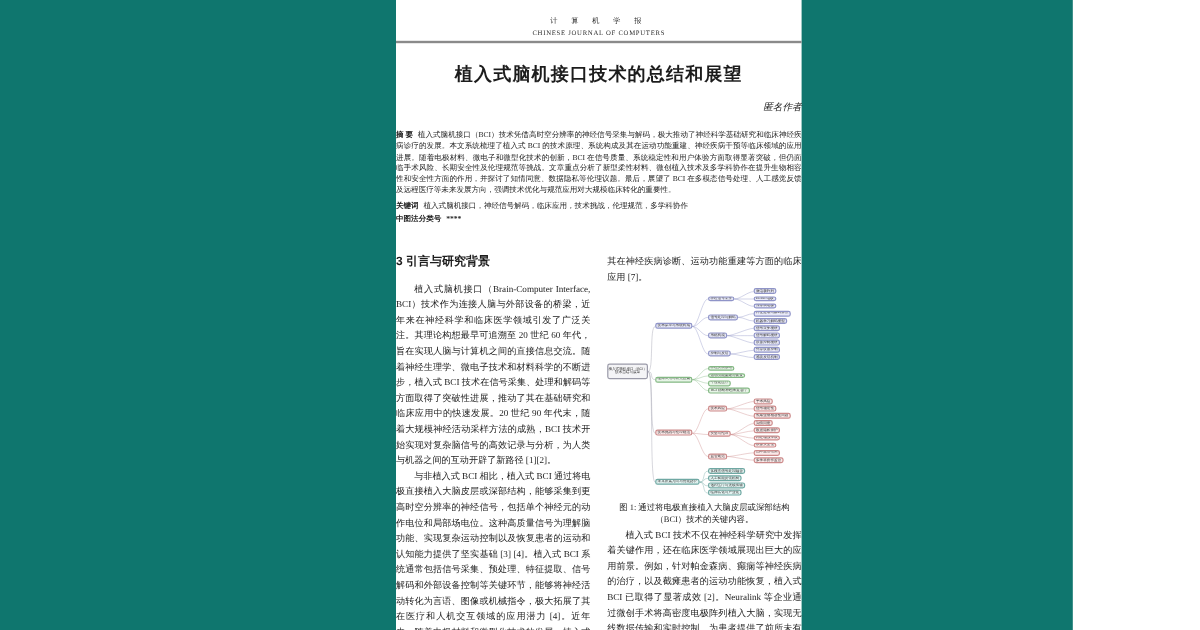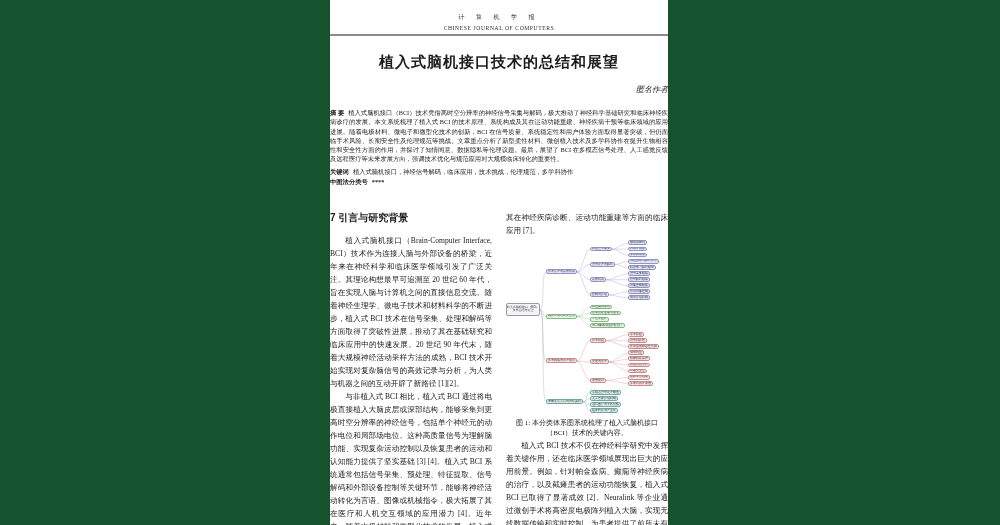--- a/index.html
+++ b/index.html
@@ -1,16 +1,16 @@
 <!DOCTYPE html>
 <html><head>
 <meta charset="utf-8">
 <style>
   html,body{margin:0;padding:0;background:#ffffff;}
-  #canvas{position:relative;width:1000px;height:525px;background:#14532d;overflow:hidden;
+  #canvas{position:relative;width:894px;height:525px;background:#0f766e;overflow:hidden;
           font-family:"Liberation Serif","DejaVu Serif",serif;color:#1c1c1c;}
   .page{position:absolute;left:330px;top:0;width:338px;height:525px;background:#fff;}
   .j-cn{margin-top:13px;text-align:center;font-size:6px;letter-spacing:5px;color:#2b2b2b;}
   .j-en{margin-top:3px;text-align:center;font-size:5.6px;letter-spacing:0.6px;color:#2b2b2b;}
   .rule{margin-top:3px;height:2px;background:#8a8a8a;}
   .title{margin-top:17px;text-align:center;font-size:15px;font-weight:bold;letter-spacing:1px;}
   .author{margin-top:12px;text-align:right;font-size:8px;font-style:italic;color:#222;}
   .abs{margin-top:13px;font-size:6.3px;line-height:9.3px;text-align:justify;}
   .abs b,.kw b,.clc b{margin-right:4px;}
   .kw{margin-top:3px;font-size:6.3px;line-height:9px;}
@@ -42,21 +42,21 @@
     <div class="author">匿名作者</div>
 
     <div class="abs"><b>摘 要</b><span>植入式脑机接口（BCI）技术凭借高时空分辨率的神经信号采集与解码，极大推动了神经科学基础研究和临床神经疾病诊疗的发展。本文系统梳理了植入式 BCI 的技术原理、系统构成及其在运动功能重建、神经疾病干预等临床领域的应用进展。随着电极材料、微电子和微型化技术的创新，BCI 在信号质量、系统稳定性和用户体验方面取得显著突破，但仍面临手术风险、长期安全性及伦理规范等挑战。文章重点分析了新型柔性材料、微创植入技术及多学科协作在提升生物相容性和安全性方面的作用，并探讨了知情同意、数据隐私等伦理议题。最后，展望了 BCI 在多模态信号处理、人工感觉反馈及远程医疗等未来发展方向，强调技术优化与规范应用对大规模临床转化的重要性。</span></div>
 
     <div class="kw"><b>关键词</b><span>植入式脑机接口，神经信号解码，临床应用，技术挑战，伦理规范，多学科协作</span></div>
 
     <div class="clc"><b>中图法分类号</b><span>****</span></div>
 
     <div class="cols">
       <div class="col">
-        <h2 class="sec-h">7  引言与研究背景</h2>
+        <h2 class="sec-h">3  引言与研究背景</h2>
         <p class="body-p ind">植入式脑机接口（Brain-Computer Interface, BCI）技术作为连接人脑与外部设备的桥梁，近年来在神经科学和临床医学领域引发了广泛关注。其理论构想最早可追溯至 20 世纪 60 年代，旨在实现人脑与计算机之间的直接信息交流。随着神经生理学、微电子技术和材料科学的不断进步，植入式 BCI 技术在信号采集、处理和解码等方面取得了突破性进展，推动了其在基础研究和临床应用中的快速发展。20 世纪 90 年代末，随着大规模神经活动采样方法的成熟，BCI 技术开始实现对复杂脑信号的高效记录与分析，为人类与机器之间的互动开辟了新路径 [1][2]。</p>
         <p class="body-p ind">与非植入式 BCI 相比，植入式 BCI 通过将电极直接植入大脑皮层或深部结构，能够采集到更高时空分辨率的神经信号，包括单个神经元的动作电位和局部场电位。这种高质量信号为理解脑功能、实现复杂运动控制以及恢复患者的运动和认知能力提供了坚实基础 [3] [4]。植入式 BCI 系统通常包括信号采集、预处理、特征提取、信号解码和外部设备控制等关键环节，能够将神经活动转化为言语、图像或机械指令，极大拓展了其在医疗和人机交互领域的应用潜力 [4]。近年来，随着电极材料和微型化技术的发展，植入式 BCI 的安全性、稳定性和信号质量不断提升，推动了</p>
       </div>
 
       <div class="col">
         <p class="body-p">其在神经疾病诊断、运动功能重建等方面的临床应用 [7]。</p>
         <div class="fig" id="fig-tree">
             <svg width="160" height="174">
               <path d="M106,9.166666666666666 C111,9.166666666666666 117,3.0555555555555554 122,3.0555555555555554" fill="none" stroke="#8f94c8" stroke-opacity="0.55" stroke-width="0.6"></path>
               <path d="M106,9.166666666666666 C111,9.166666666666666 117,9.166666666666666 122,9.166666666666666" fill="none" stroke="#8f94c8" stroke-opacity="0.55" stroke-width="0.6"></path>
@@ -130,19 +130,19 @@
             <div class="tn leaf" style="left: 122px; top: 141.1px; width: 25px; height: 4.8px; background: rgb(251, 233, 233); border-color: rgb(204, 138, 138);">多学科协作监管</div>
             <div class="tn branch" style="left: 84px; top: 138.044px; width: 16px; height: 4.8px; background: rgb(251, 233, 233); border-color: rgb(204, 138, 138);">监管规范</div>
             <div class="tn group" style="left: 40px; top: 118.693px; width: 31px; height: 4.8px; background: rgb(251, 233, 233); border-color: rgb(204, 138, 138);">技术挑战与伦理规范</div>
             <div class="tn branch" style="left: 84px; top: 150.211px; width: 31px; height: 4.8px; background: rgb(226, 242, 240); border-color: rgb(111, 168, 163);">多模态信号处理融合</div>
             <div class="tn branch" style="left: 84px; top: 156.322px; width: 28px; height: 4.8px; background: rgb(226, 242, 240); border-color: rgb(111, 168, 163);">人工智能反馈机制</div>
             <div class="tn branch" style="left: 84px; top: 162.433px; width: 31px; height: 4.8px; background: rgb(226, 242, 240); border-color: rgb(111, 168, 163);">远程医疗与无线传输</div>
             <div class="tn branch" style="left: 84px; top: 168.544px; width: 28px; height: 4.8px; background: rgb(226, 242, 240); border-color: rgb(111, 168, 163);">临床转化与产业化</div>
             <div class="tn group" style="left: 40px; top: 159.378px; width: 37px; height: 4.8px; background: rgb(226, 242, 240); border-color: rgb(111, 168, 163);">未来发展方向与优化路径</div>
             <div class="tn root" style="left: 0px; top: 63.1px; width: 34px; height: 13px;">植入式脑机接口（BCI）技术总结与展望</div>
           </div>
-        <div class="caption">图 1: 本分类体系图系统梳理了植入式脑机接口（BCI）技术的关键内容。</div>
+        <div class="caption">图 1: 通过将电极直接植入大脑皮层或深部结构（BCI）技术的关键内容。</div>
         <p class="body-p ind">植入式 BCI 技术不仅在神经科学研究中发挥着关键作用，还在临床医学领域展现出巨大的应用前景。例如，针对帕金森病、癫痫等神经疾病的治疗，以及截瘫患者的运动功能恢复，植入式 BCI 已取得了显著成效 [2]。Neuralink 等企业通过微创手术将高密度电极阵列植入大脑，实现无线数据传输和实时控制，为患者提供了前所未有的</p>
       </div>
     </div>
 
   </div>
 </div>
 
 </body></html>

